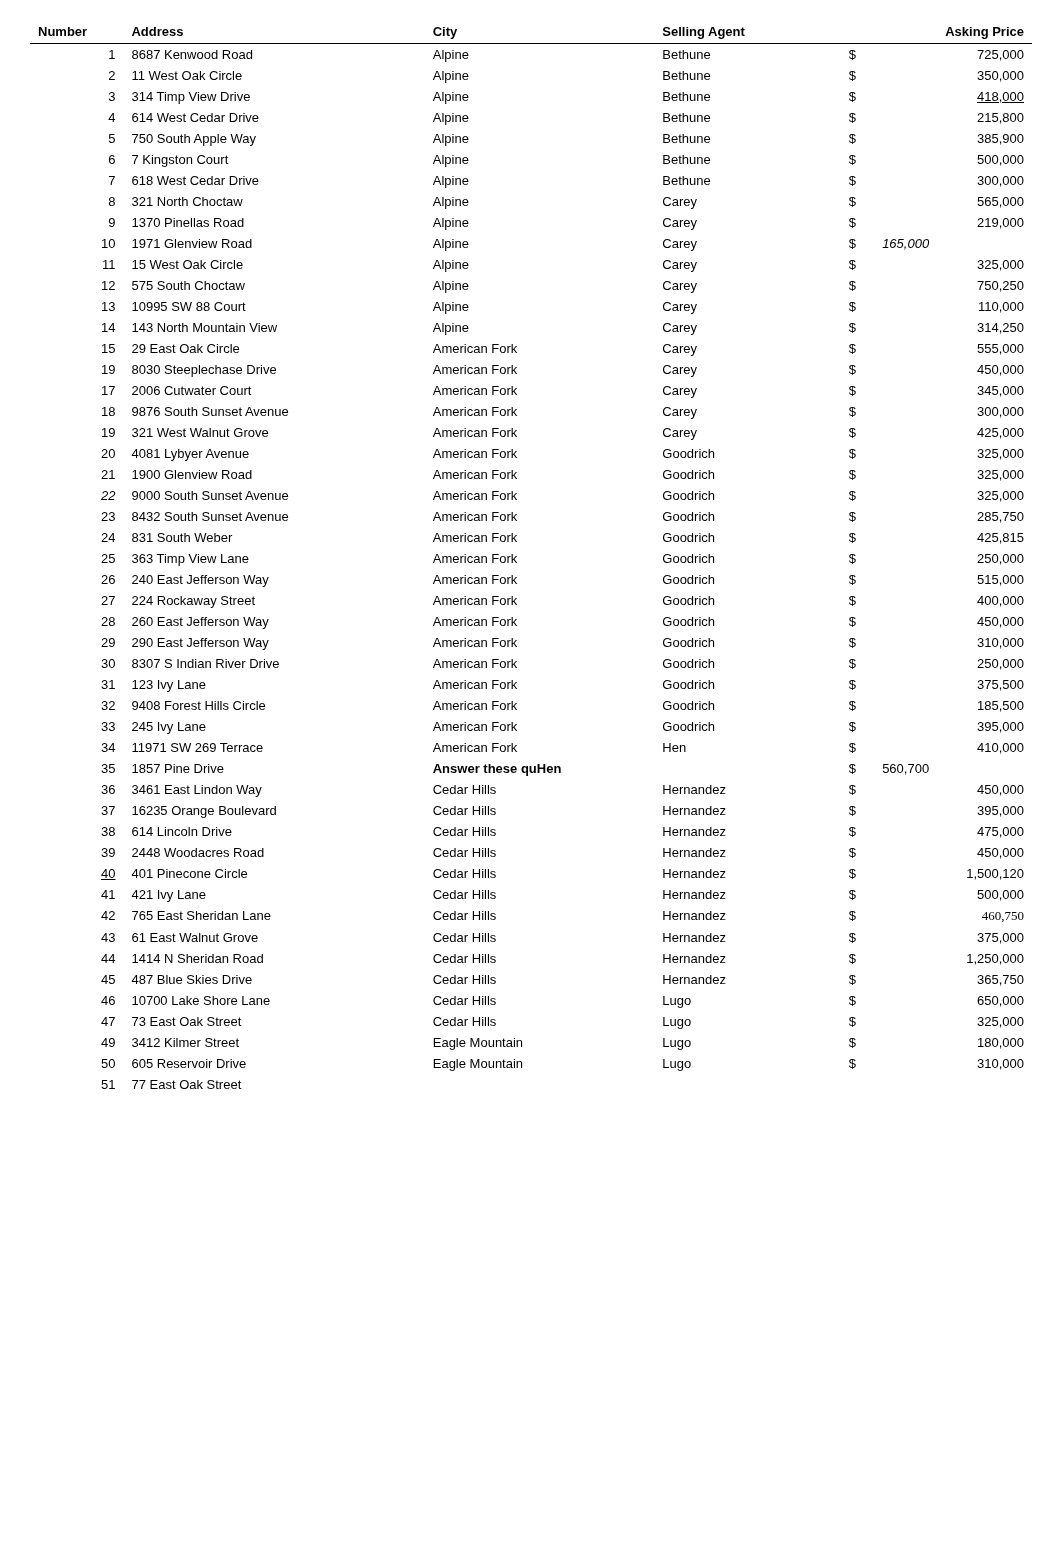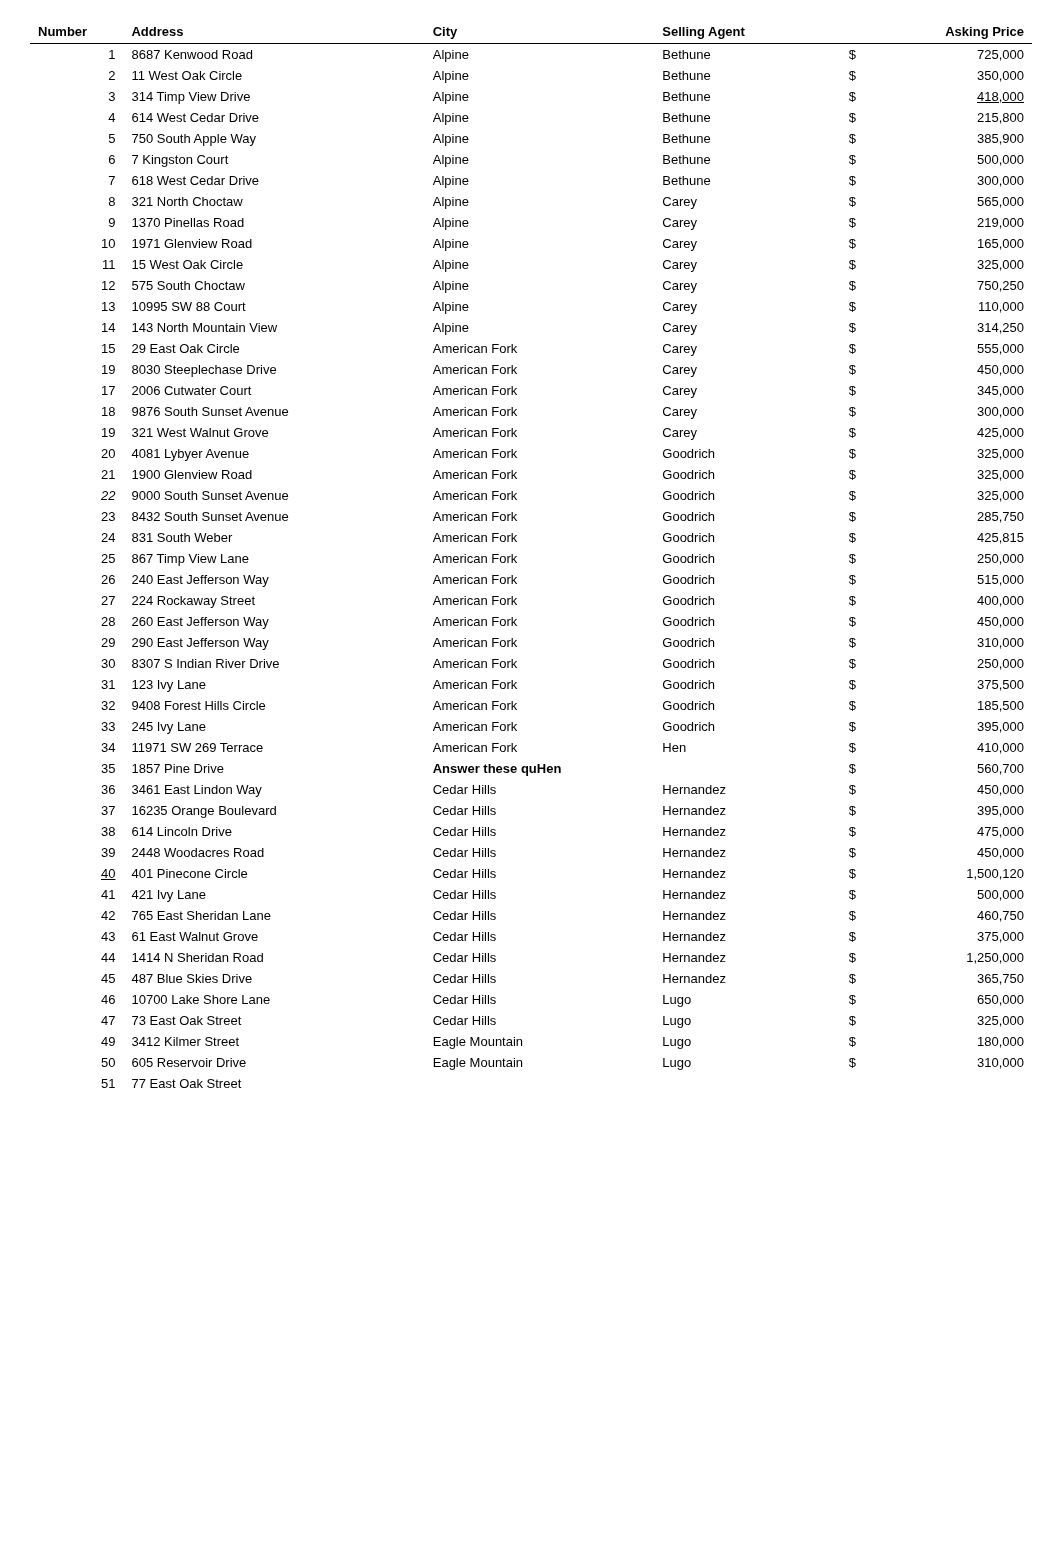--- a/index.html
+++ b/index.html
@@ -120,21 +120,21 @@
         <td>Carey</td>
         <td>$</td>
         <td style="text-align: right;">219,000</td>
       </tr>
       <tr>
         <td style="text-align: right;">10</td>
         <td>1971 Glenview Road</td>
         <td>Alpine</td>
         <td>Carey</td>
         <td>$</td>
-        <td style="text-align: right;">165,000</td>
+        <td style="text-align: left; font-style: italic;">165,000</td>
       </tr>
       <tr>
         <td style="text-align: right;">11</td>
         <td>15 West Oak Circle</td>
         <td>Alpine</td>
         <td>Carey</td>
         <td>$</td>
         <td style="text-align: right;">325,000</td>
       </tr>
       <tr>
@@ -236,21 +236,21 @@
       <tr>
         <td style="text-align: right;">24</td>
         <td>831 South Weber</td>
         <td>American Fork</td>
         <td>Goodrich</td>
         <td>$</td>
         <td style="text-align: right;">425,815</td>
       </tr>
       <tr>
         <td style="text-align: right;">25</td>
-        <td>867 Timp View Lane</td>
+        <td>363 Timp View Lane</td>
         <td>American Fork</td>
         <td>Goodrich</td>
         <td>$</td>
         <td style="text-align: right;">250,000</td>
       </tr>
       <tr>
         <td style="text-align: right;">26</td>
         <td>240 East Jefferson Way</td>
         <td>American Fork</td>
         <td>Goodrich</td>
@@ -320,21 +320,21 @@
         <td>Hen</td>
         <td>$</td>
         <td style="text-align: right;">410,000</td>
       </tr>
       <tr>
         <td style="text-align: right;">35</td>
         <td>1857 Pine Drive</td>
         <td style="font-weight: bold;"><strong>Answer these qu</strong>Hen</td>
         <td></td>
         <td>$</td>
-        <td style="text-align: right; margin-top: 36px;">560,700</td>
+        <td style="text-align: left; margin-top: 36px;">560,700</td>
       </tr>
       <tr>
         <td style="text-align: right;">36</td>
         <td>3461 East Lindon Way</td>
         <td>Cedar Hills</td>
         <td>Hernandez</td>
         <td>$</td>
         <td style="text-align: right;">450,000</td>
       </tr>
       <tr>
@@ -376,21 +376,21 @@
         <td>Hernandez</td>
         <td>$</td>
         <td style="text-align: right;">500,000</td>
       </tr>
       <tr>
         <td style="text-align: right;">42</td>
         <td>765 East Sheridan Lane</td>
         <td>Cedar Hills</td>
         <td>Hernandez</td>
         <td>$</td>
-        <td style="text-align: right;">460,750</td>
+        <td style="text-align: right; font-family: Liberation Serif, serif;">460,750</td>
       </tr>
       <tr>
         <td style="text-align: right;">43</td>
         <td>61 East Walnut Grove</td>
         <td>Cedar Hills</td>
         <td>Hernandez</td>
         <td>$</td>
         <td style="text-align: right;">375,000</td>
       </tr>
       <tr>

